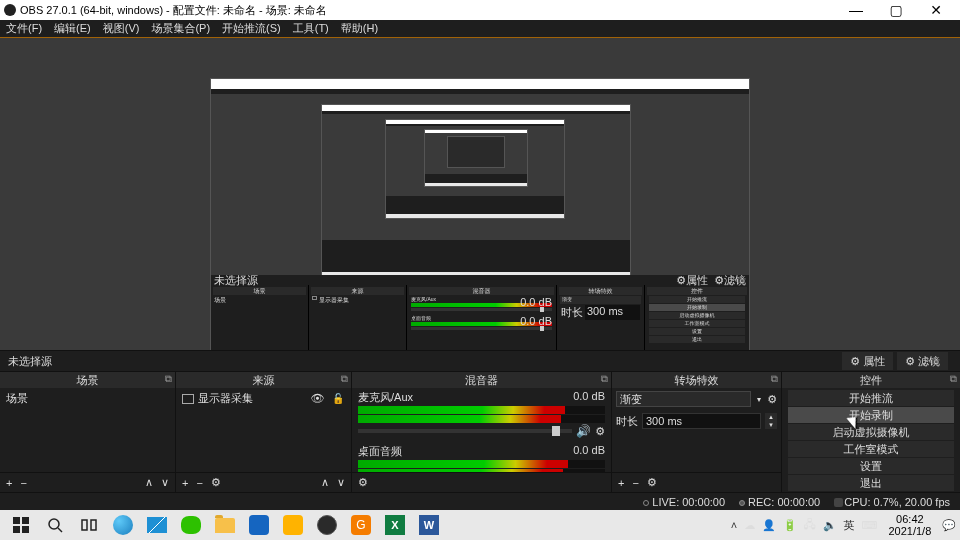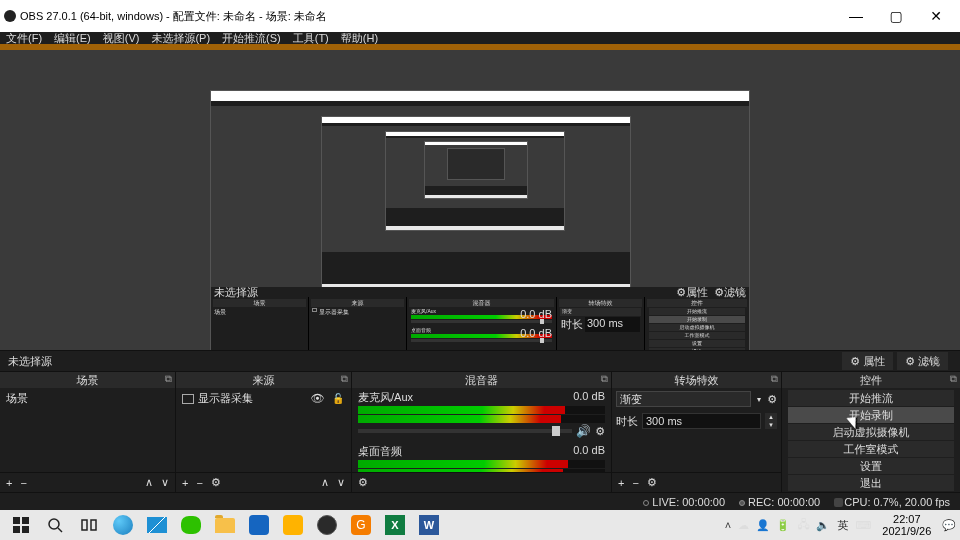--- a/index.html
+++ b/index.html
@@ -1,26 +1,26 @@
 <!DOCTYPE html>
 <html><head>
 <meta charset="utf-8">
 <style>
 *{margin:0;padding:0;box-sizing:border-box;font-family:"Segoe UI","Microsoft YaHei",sans-serif;font-size:11px;color:#ddd;user-select:none}
 html,body{width:960px;height:540px;overflow:hidden;background:#1e1e1e}
 body{display:flex;flex-direction:column}
 
 
-.titlebar{height:32px;background:#fff;color:#000;display:flex;align-items:center;padding:0 4px}
+.titlebar{height:20px;background:#fff;color:#000;display:flex;align-items:center;padding:0 4px}
 .titlebar .logo{width:12px;height:12px;border-radius:50%;background:#222;margin-right:4px}
 .titlebar .title{flex:1;color:#000}
 .titlebar .wbtn{width:40px;text-align:center;color:#000;font-size:14px;line-height:20px}
 
 
-.menubar{height:18px;background:#1e1e1e;border-bottom:6px solid #a16207;display:flex;align-items:center;padding:0 6px;gap:12px;font-size:11px}
+.menubar{height:18px;background:#1e1e1e;border-bottom:1px solid #a16207;display:flex;align-items:center;padding:0 6px;gap:12px;font-size:11px}
 
 
 .preview{flex:1;background:#3a3a3a;display:flex;justify-content:center;align-items:flex-start;position:relative;overflow:hidden}
 .tunnel{position:absolute;top:40px;left:210px;width:540px;height:300px;background:#3a3a3a;border:1px solid #555}
 .tunnel .ttl{height:10px;background:#fff}
 .tunnel .tmb{height:5px;background:#1e1e1e}
 
 
 .nosrc{height:22px;background:#1e1e1e;display:flex;align-items:center;padding:0 8px;border-top:1px solid #111;border-bottom:1px solid #111}
 .nosrc .lbl{flex:0 0 190px}
@@ -94,21 +94,21 @@
   <div class="title">OBS 27.0.1 (64-bit, windows) - 配置文件: 未命名 - 场景: 未命名</div>
   <div class="wbtn">―</div>
   <div class="wbtn">▢</div>
   <div class="wbtn">✕</div>
 </div>
 
 <div class="menubar">
   <span>文件(F)</span>
   <span>编辑(E)</span>
   <span>视图(V)</span>
-  <span>未选择源(P)</span>
+  <span>场景集合(P)</span>
   <span>开始推流(S)</span>
   <span>工具(T)</span>
   <span>帮助(H)</span>
 </div>
 
 <div class="preview">
   <div class="tunnel" style="top:40px;left:210px;width:540px;height:302px">
     <div class="ttl"></div>
       <div class="tmb"></div>
 
@@ -405,18 +405,18 @@
   <div class="tray">
     <span style="color:#333">˄</span>
     <span>☁</span>
     <span>👤</span>
     <span>🔋</span>
     <span>🖧</span>
     <span>🔈</span>
     <span style="color:#222">英</span>
     <span>⌨</span>
     <div class="clock">
-      <div style="color:#000">22:07</div>
-      <div style="color:#000">2021/9/26</div>
+      <div style="color:#000">06:42</div>
+      <div style="color:#000">2021/1/8</div>
     </div>
     <span>💬</span>
   </div>
 </div>
 
 </body></html>

